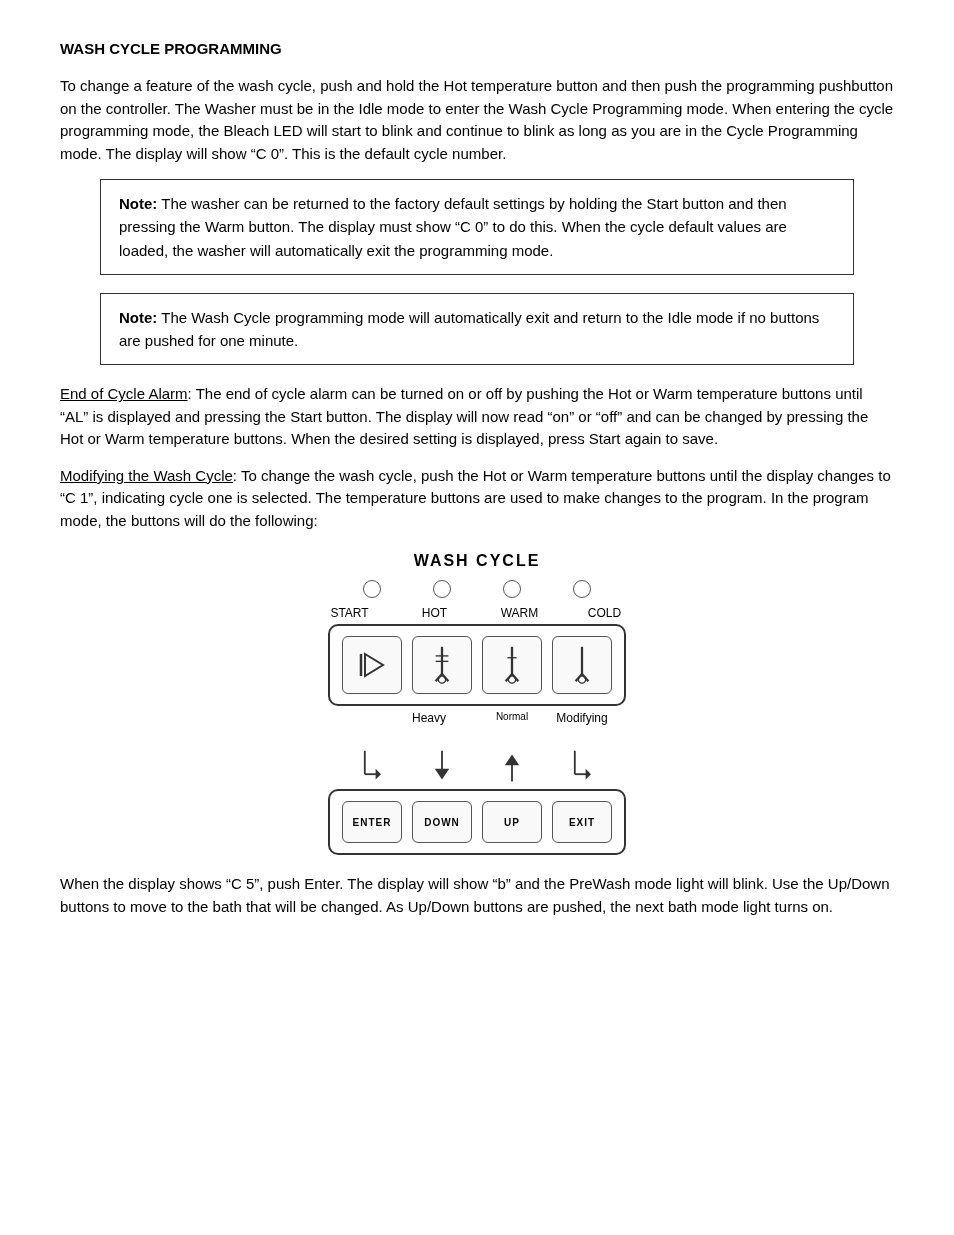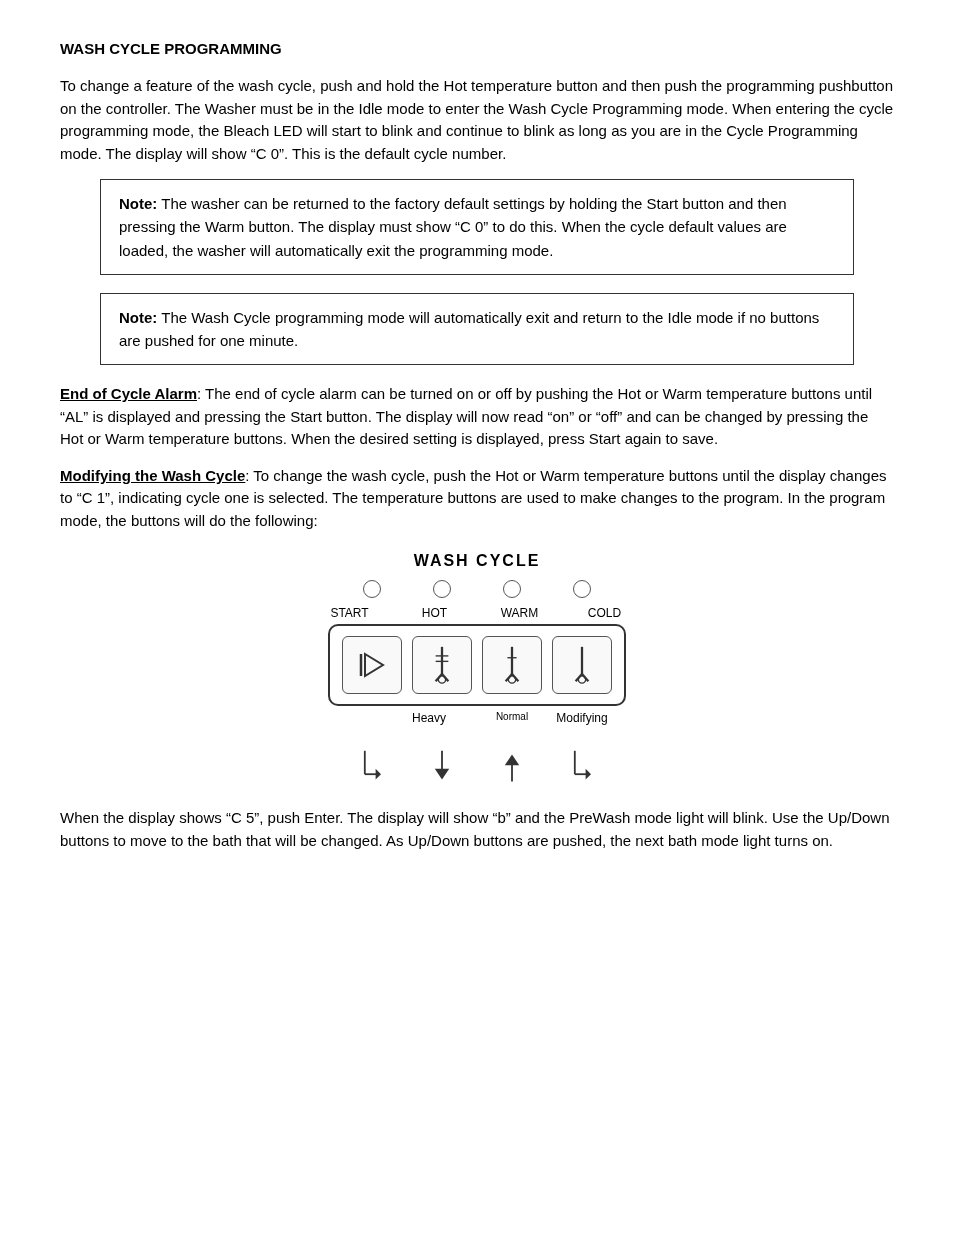--- a/index.html
+++ b/index.html
@@ -25,21 +25,21 @@
       border: 1.5px solid #333;
       padding: 12px 18px;
       margin: 14px 40px 18px 40px;
       line-height: 1.55;
     }
     .note-box .note-label {
       font-weight: bold;
     }
     .section-title {
       text-decoration: underline;
-      font-weight: bold;
+      font-weight: normal;
     }
     .diagram-container {
       display: flex;
       flex-direction: column;
       align-items: center;
       margin: 20px 0 18px 0;
     }
     .diagram-title {
       font-size: 16px;
       font-weight: bold;
@@ -218,17 +218,23 @@
         </div>
         <div style="width:60px; display:flex; justify-content:center;">
           <svg width="36" height="36" viewBox="0 0 36 40">
             <line x1="10" y1="2" x2="10" y2="28" stroke="#333" stroke-width="2"></line>
             <line x1="10" y1="28" x2="26" y2="28" stroke="#333" stroke-width="2"></line>
             <polygon points="22,22 28,28 22,34" fill="#333"></polygon>
           </svg>
         </div>
       </div>
 
+      <div class="button-panel">
+        <div class="control-btn">ENTER</div>
+        <div class="control-btn">DOWN</div>
+        <div class="control-btn">UP</div>
+        <div class="control-btn">EXIT</div>
+      </div>
     </div>
   </div>
 </div>
 
 <p>When the display shows “C  5”, push Enter.  The display will show “b” and the PreWash mode light will blink.  Use the Up/Down buttons to move to the bath that will be changed.  As Up/Down buttons are pushed, the next bath mode light turns on.</p>
 
 </body></html>

